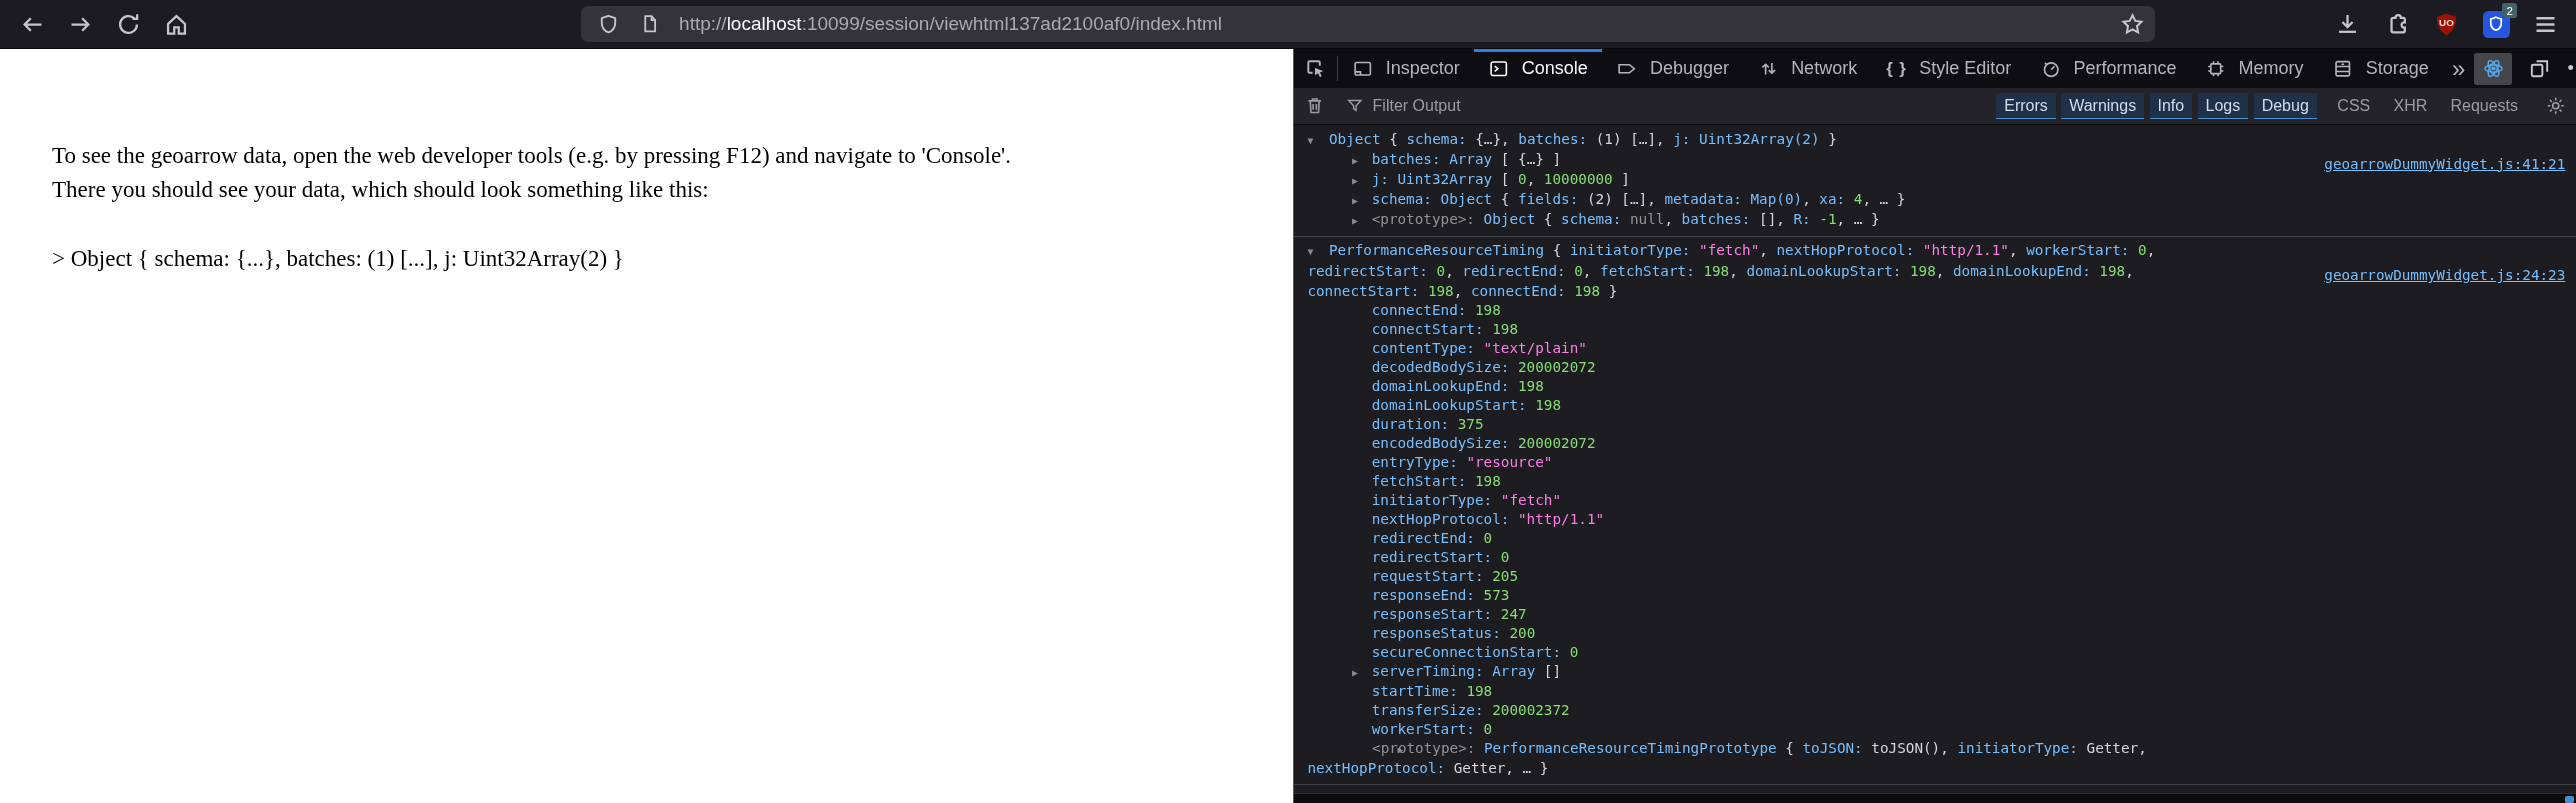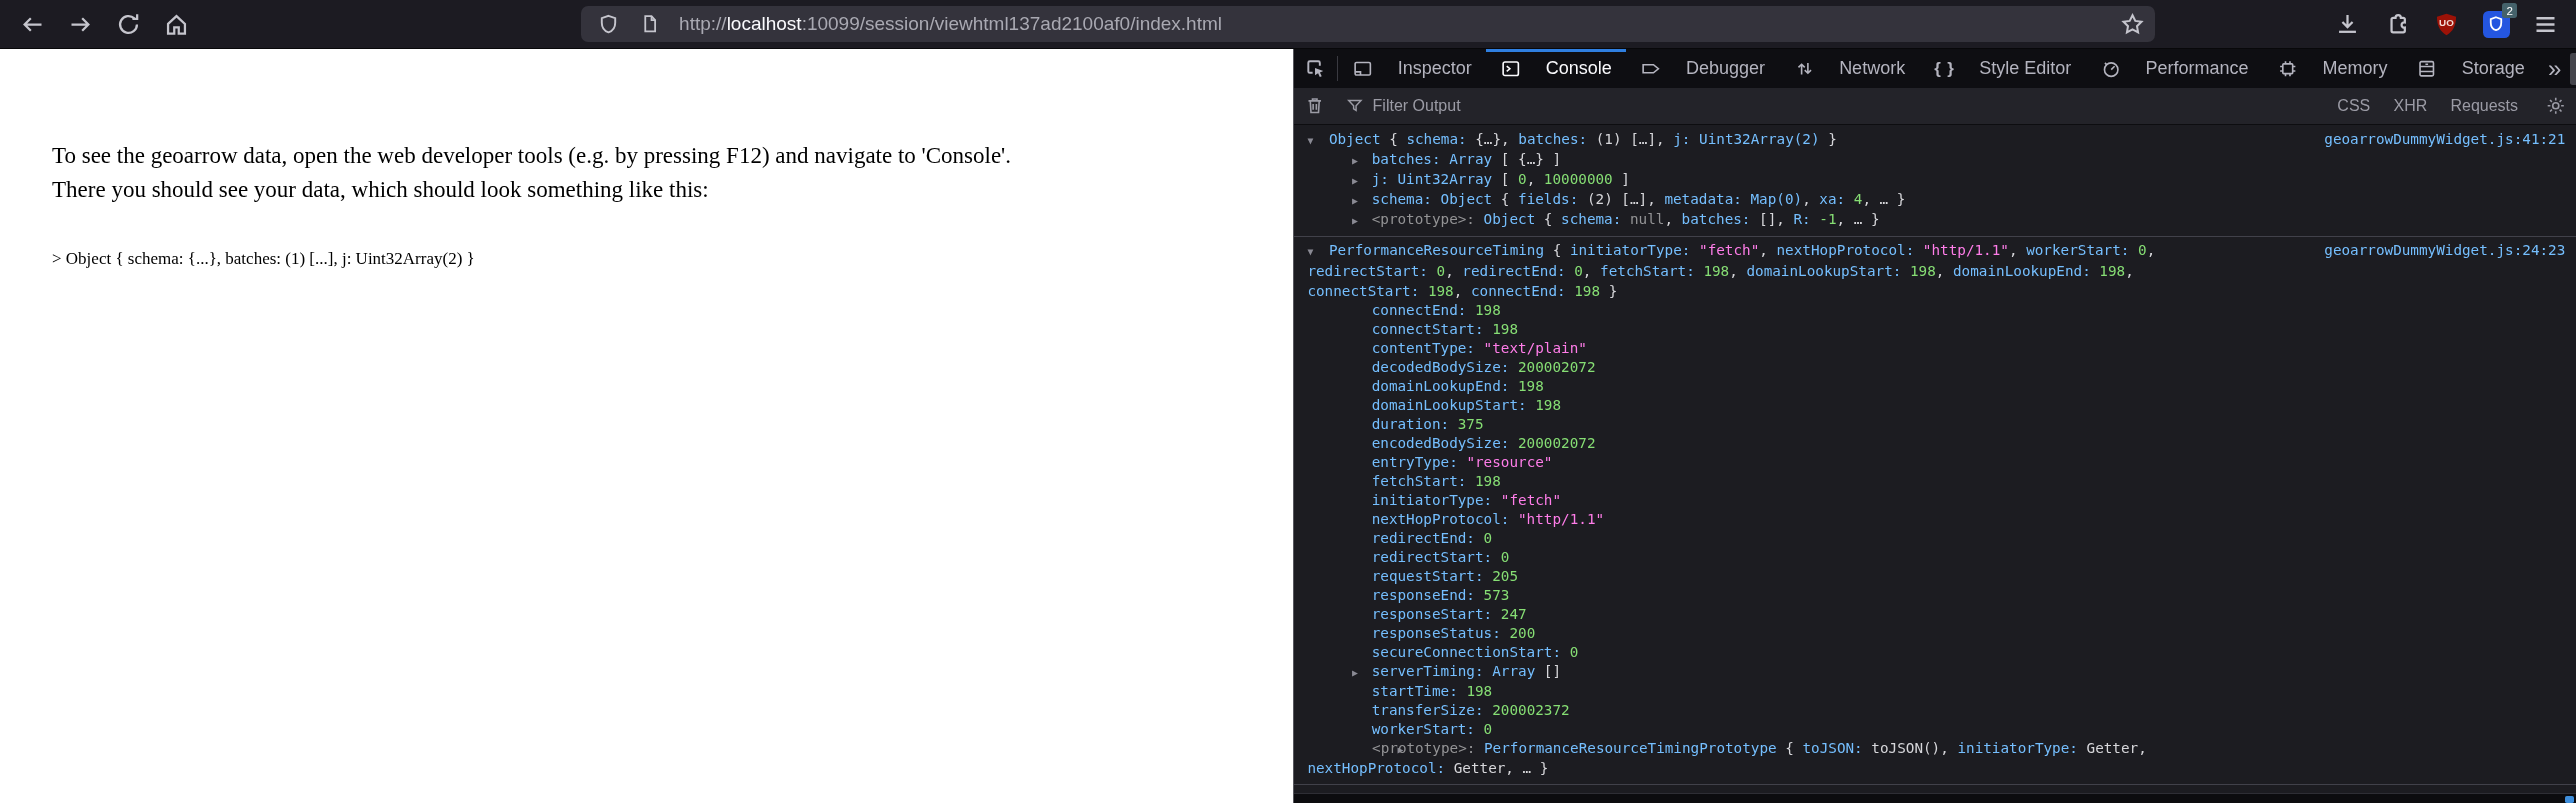--- a/index.html
+++ b/index.html
@@ -29,31 +29,31 @@
   .ublock-shield { position:relative; width:27px; height:27px; }
   .ublock-shield span { position:absolute; left:0; top:6.3px; width:100%; text-align:center;
               color:#f2d9d4; font-size:9.8px; font-weight:bold; letter-spacing:0; }
   .bw-icon { width:27px; height:27px; background:#2456e0; border-radius:5.4px;
              display:flex; align-items:center; justify-content:center; }
 
   
   .page { position:absolute; top:49px; left:0; width:1293px; height:755px; background:#ffffff;
           color:#000; font-family:"Liberation Serif", serif; }
   .page-text { margin:90px 0 0 52px; font-size:23px; line-height:34px; }
-  .page-sample { margin:35px 0 8px 52px; font-size:17px; line-height:34px; }
+  .page-sample { margin:35px 0 8px 52px; font-size:23px; line-height:34px; }
 
   
   .devtools { position:absolute; top:49px; left:1293px; width:1283px; height:755px;
               background:#1c1c21; border-left:1.8px solid #57575e; }
 
   .dt-tabs { height:39px; background:#0e0e12; display:flex; align-items:stretch;
              color:#b4b4bf; font-size:18px; }
   .dt-toolbtn { width:43px; display:flex; align-items:center; justify-content:center; flex:none; }
   .vsep  { width:0.9px; margin:7.2px 0; background:#3a3a41; flex:none; }
-  .dt-tab { display:flex; align-items:center; gap:24px; padding:0 14.3px; position:relative;
+  .dt-tab { display:flex; align-items:center; gap:12px; padding:0 14.3px; position:relative;
             white-space:nowrap; flex:none; }
   .dt-tab.active { color:#fbfbfe;text-align:center; }
   .dt-tab.active::before { content:""; position:absolute; top:0; left:0; right:0; height:2.7px;
             background:#2f7fe0; }
   .ticon { width:21.5px; height:21.5px; display:flex; align-items:center; justify-content:center; }
   .ticon svg { width:21.5px; height:21.5px; }
   .braces { font-size:17px; font-weight:bold; letter-spacing:0.9px; }
   .chev { font-size:24px; padding:0 9px; display:flex; align-items:center; }
   .dt-right { margin-left:auto; display:flex; align-items:center; gap:3.6px; padding-right:7.2px; }
   .dt-iconbtn { width:38px; height:32px; display:flex; align-items:center; justify-content:center;
@@ -80,22 +80,22 @@
   .crow.wrap { padding-left:13.4px; text-indent:45px; }
   .crow.wrap br + * { text-indent:0; }
   .aslot { display:inline-block; width:19.7px; color:#8a8a94; font-size:9.8px; }
   .prev .parrow { display:inline-block; width:21.5px; color:#8a8a94; font-size:9.8px; }
   .tk-k, .tk-c { color:#75bfff; }
   .tk-n { color:#86de74; }
   .tk-s { color:#ff7de9; }
   .tk-d { color:#d7d7db; }
   .tk-g { color:#939395; }
   .tk-sl { color:#ff7de9; text-decoration:underline; }
-  .srclink { float:right; margin-left:12.5px; color:#75bfff; 
-             white-space:nowrap; }
+  .srclink { float:right; margin-left:12.5px; color:#75bfff; text-decoration:underline;
+             white-space:nowrap;margin-top:25px; }
   .dt-bottom { height:10.7px; background:#0c0c0f; border-top:0.9px solid #2e2e35; position:relative; }
   .dt-bottom .nub { position:absolute; right:1.8px; bottom:0.9px; width:9px; height:7.2px;
                     background:#3f8fdc; border-radius:1.8px; }
 </style>
 </head>
 <body>
 
 <div class="screen">
 
   <header class="toolbar">
@@ -295,20 +295,27 @@
               <path d="M5 6.5h14M9.5 6.5V4.5h5v2M7 6.5l.8 13h8.4l.8-13M10.2 10v6.5M13.8 10v6.5"></path>
             </svg>
         </div>
         <div class="vsep"></div>
         <div class="filter-input">
           <svg width="19.7" height="19.7" viewBox="0 0 24 24" fill="none" stroke="currentColor" stroke-width="1.8">
               <path d="M4.5 5.5h15L13.5 12v5.5l-3-1.8V12z"></path>
             </svg>
           <span>Filter Output</span>
         </div>
+        <div class="fgroups" id="filter-levels">
+            <span class="fbtn">Errors</span>
+            <span class="fbtn">Warnings</span>
+            <span class="fbtn">Info</span>
+            <span class="fbtn">Logs</span>
+            <span class="fbtn">Debug</span>
+          </div>
         <div class="vsep"></div>
         <div class="fgroups" id="filter-types">
             <span class="ftype">CSS</span>
             <span class="ftype">XHR</span>
             <span class="ftype">Requests</span>
           </div>
         <div class="dt-toolbtn">
           <svg width="21.5" height="21.5" viewBox="0 0 24 24" fill="none" stroke="currentColor" stroke-width="1.8">
               <circle cx="12" cy="12" r="3.4"></circle>
               <path d="M12 3v3M12 18v3M3 12h3M18 12h3M5.6 5.6l2.1 2.1M16.3 16.3l2.1 2.1M18.4 5.6l-2.1 2.1M7.7 16.3l-2.1 2.1"></path>

